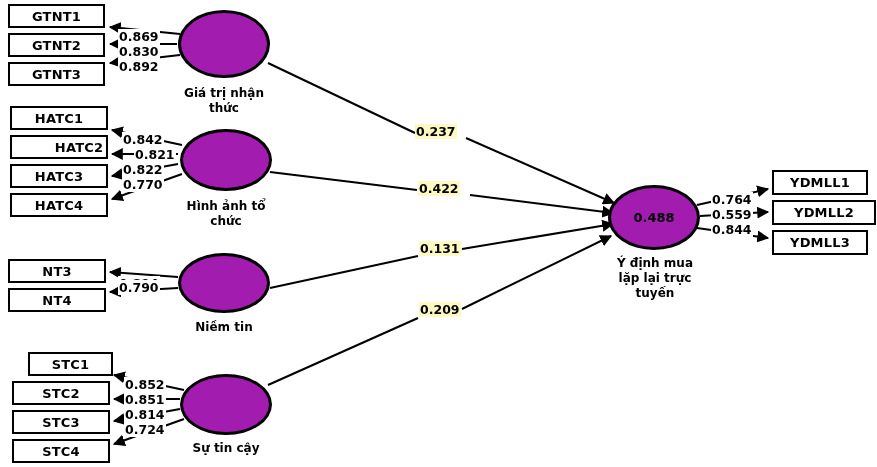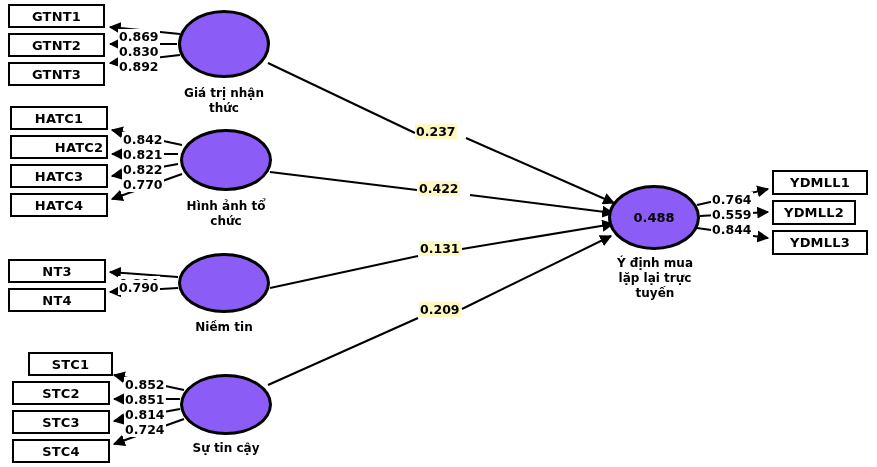--- a/index.html
+++ b/index.html
@@ -11,21 +11,21 @@
   #diagram{position:absolute;left:0;top:0;width:877px;height:467px;}
   .ind-box{
     position:absolute;box-sizing:border-box;
     border:2px solid #000;background:#fff;
     display:flex;align-items:center;justify-content:center;
     font-size:13px;font-weight:bold;color:#000;
     letter-spacing:.2px;
   }
   .lv-ellipse{
     position:absolute;box-sizing:border-box;
-    border:3px solid #000;border-radius:50%;background:#8b5cf6;
+    border:3px solid #000;border-radius:50%;background:#a21caf;
     display:flex;align-items:center;justify-content:center;
     font-size:13px;font-weight:bold;color:#000;
   }
   .lv-caption{
     position:absolute;text-align:center;
     font-size:12px;font-weight:bold;color:#000;
     line-height:1.25;white-space:pre-line;
   }
   .coef{
     position:absolute;font-size:12.5px;font-weight:bold;color:#000;
@@ -106,21 +106,21 @@
 
 <div class="ind-box" style="left:8px;top:259px;width:98px;height:24px;">NT3</div>
 <div class="ind-box" style="left:8px;top:288px;width:98px;height:24px;">NT4</div>
 
 <div class="ind-box" style="left:28px;top:352px;width:85px;height:24px;">STC1</div>
 <div class="ind-box" style="left:12px;top:381px;width:98px;height:24px;">STC2</div>
 <div class="ind-box" style="left:12px;top:410px;width:98px;height:24px;">STC3</div>
 <div class="ind-box" style="left:12px;top:439px;width:98px;height:24px;">STC4</div>
 
 <div class="ind-box" style="left:772px;top:170px;width:96px;height:25px;">YDMLL1</div>
-<div class="ind-box" style="left:772px;top:200px;width:84px;height:25px;">YDMLL2</div>
+<div class="ind-box" style="left:772px;top:200px;width:104px;height:25px;">YDMLL2</div>
 <div class="ind-box" style="left:772px;top:230px;width:96px;height:25px;">YDMLL3</div>
 
 <div class="lv-ellipse" style="left:178px;top:10px;width:92px;height:68px;"></div>
 <div class="lv-caption" style="left:155px;top:86px;width:138px;">Giá trị nhận
 thức</div>
 
 <div class="lv-ellipse" style="left:180px;top:129px;width:92px;height:62px;"></div>
 <div class="lv-caption" style="left:157px;top:199px;width:138px;">Hình ảnh tổ
 chức</div>
 
@@ -133,21 +133,21 @@
 <div class="lv-ellipse" style="left:608px;top:185px;width:92px;height:65px;">0.488</div>
 <div class="lv-caption" style="left:588px;top:256px;width:134px;">Ý định mua
 lặp lại trực
 tuyến</div>
 
 <div class="coef" style="left:118px;top:29px;">0.869</div>
 <div class="coef" style="left:118px;top:44px;">0.830</div>
 <div class="coef" style="left:118px;top:59px;">0.892</div>
 
 <div class="coef" style="left:122px;top:132px;">0.842</div>
-<div class="coef" style="left:122px;top:147px;">0.821</div>
+<div class="coef" style="left:134px;top:147px;">0.821</div>
 <div class="coef" style="left:122px;top:162px;">0.822</div>
 <div class="coef" style="left:122px;top:177px;">0.770</div>
 
 <div class="coef" style="left:118px;top:265px;margin-top:11px;">0.894</div>
 <div class="coef" style="left:118px;top:280px;">0.790</div>
 
 <div class="coef" style="left:124px;top:377px;">0.852</div>
 <div class="coef" style="left:124px;top:392px;">0.851</div>
 <div class="coef" style="left:124px;top:407px;">0.814</div>
 <div class="coef" style="left:124px;top:422px;">0.724</div>

